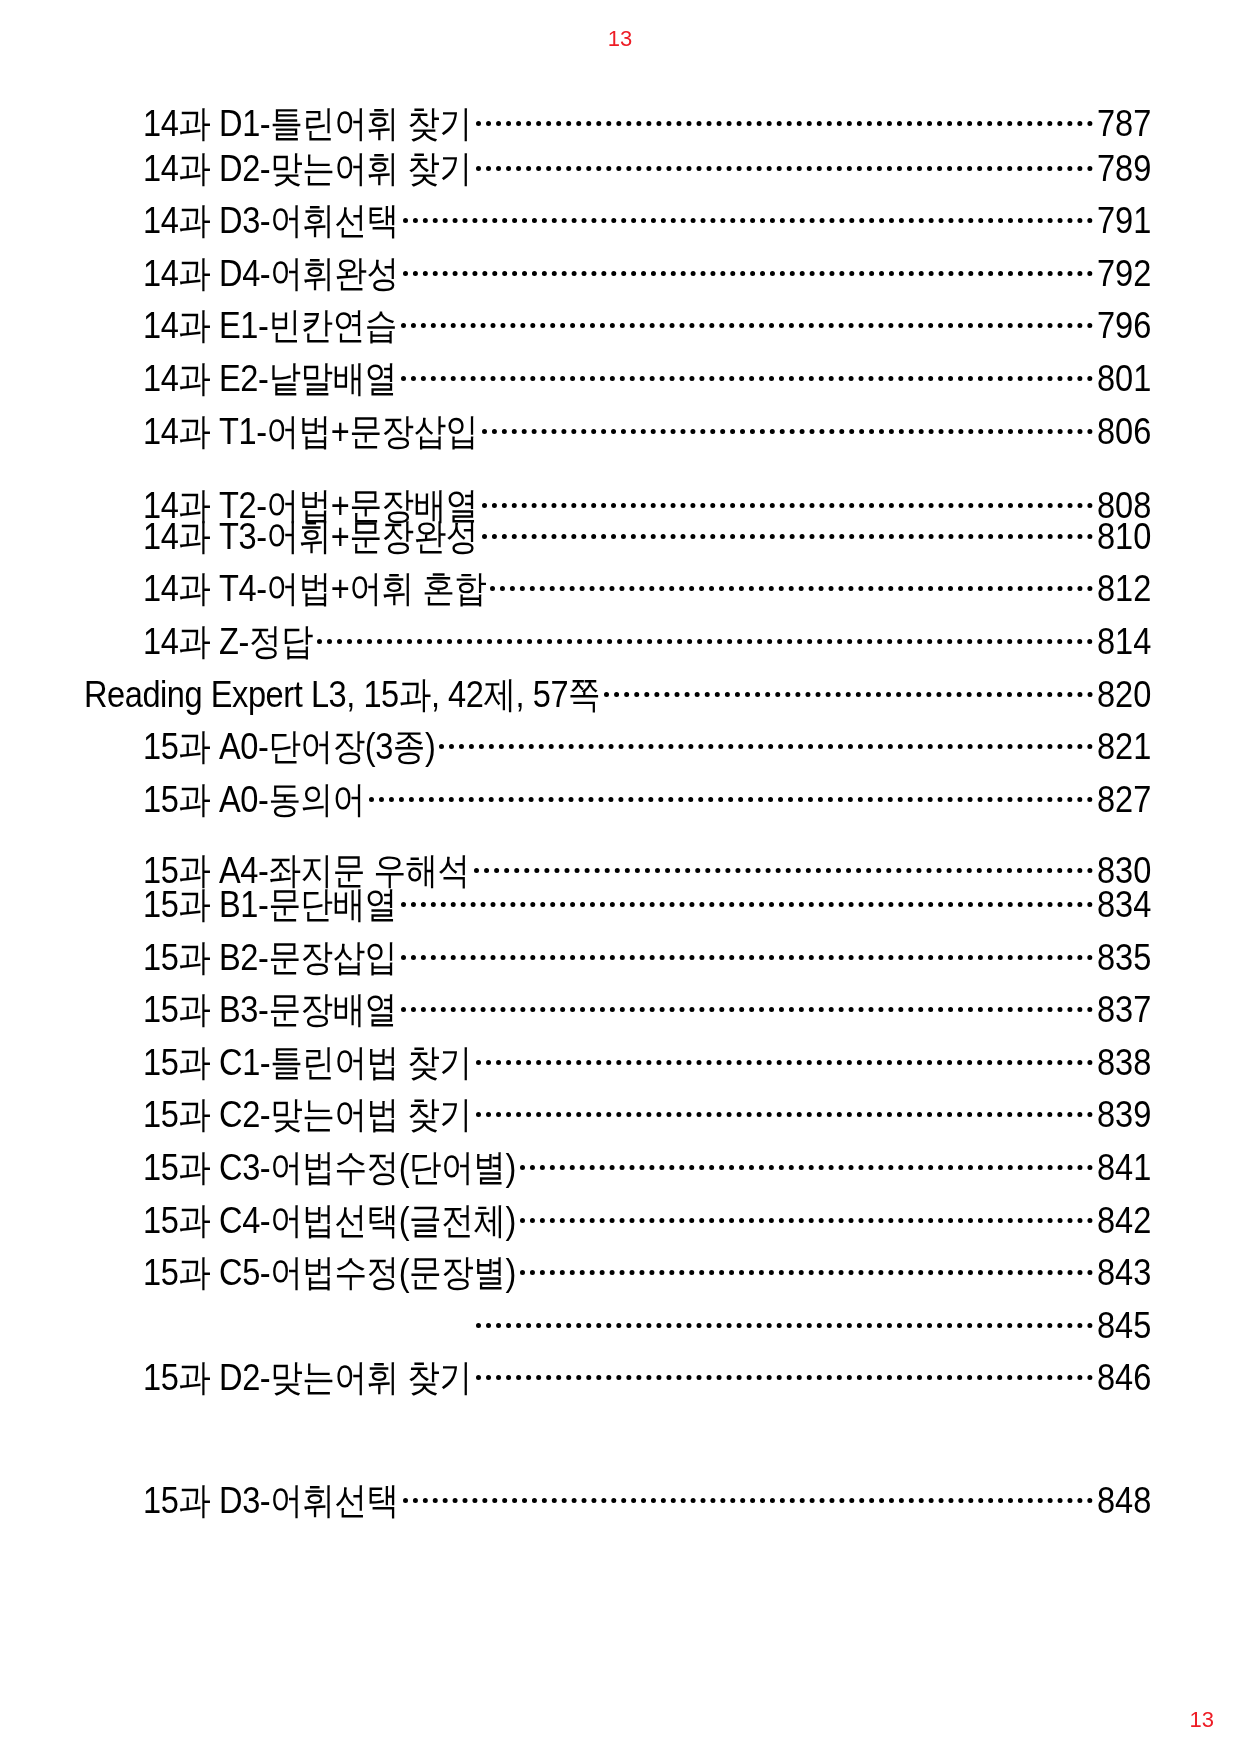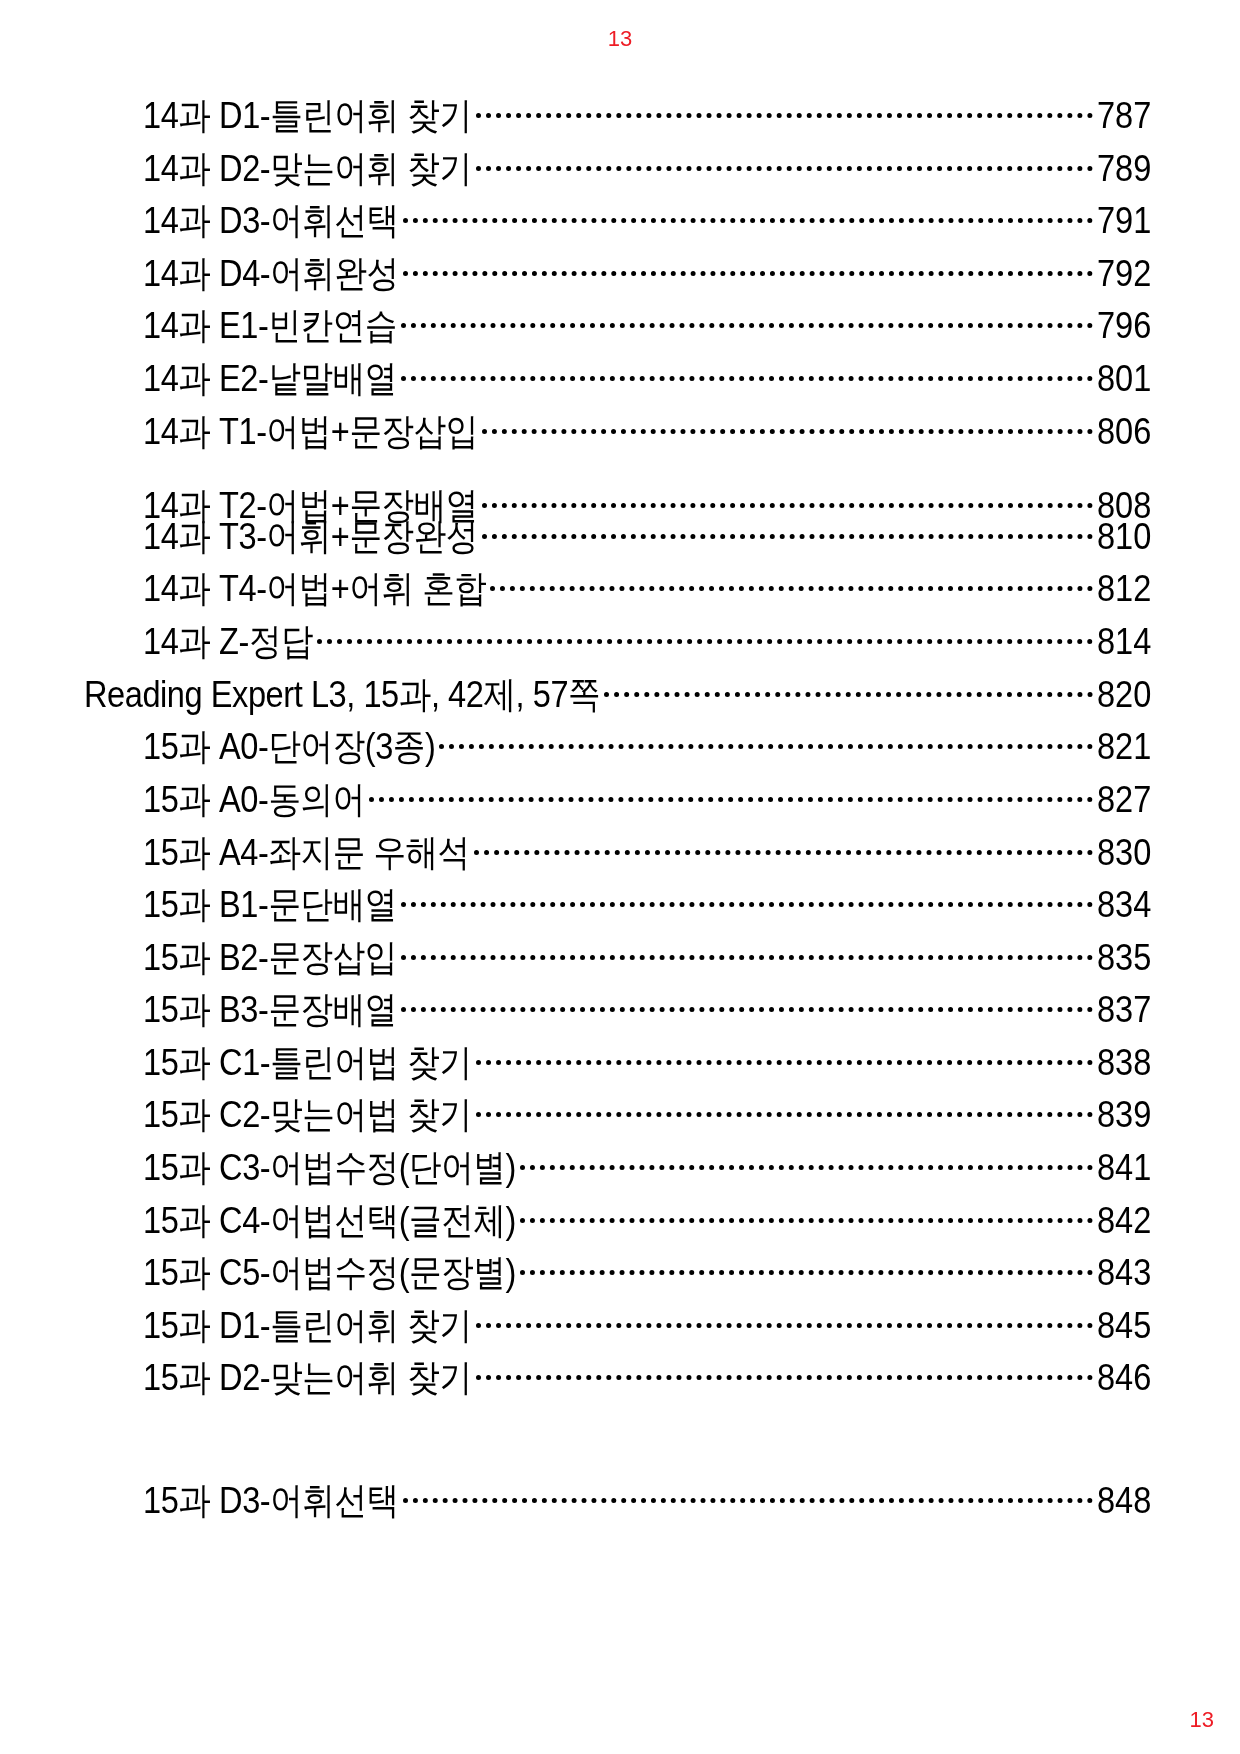--- a/index.html
+++ b/index.html
@@ -86,21 +86,21 @@
       transform: scaleX(0.88);
       transform-origin: left center;
     }
   </style>
 </head>
 <body>
 
 <div class="page-num-top">13</div>
 
 <div class="toc" id="toc">
-    <div class="toc-row indent" style="top: 0px;">
+    <div class="toc-row indent" style="top: 8px;">
       <div class="label-wrap">
         <span class="label">14과 D1-틀린어휘 찾기</span>
       </div>
       <div class="leader" style="left: 475.543px; width: 617.457px;"></div>
       <span class="pg">787</span>
     </div>
     <div class="toc-row indent" style="top: 52.6px;">
       <div class="label-wrap">
         <span class="label">14과 D2-맞는어휘 찾기</span>
       </div>
@@ -184,21 +184,21 @@
       <div class="leader" style="left: 439.366px; width: 653.634px;"></div>
       <span class="pg">821</span>
     </div>
     <div class="toc-row indent" style="top: 683.8px;">
       <div class="label-wrap">
         <span class="label">15과 A0-동의어</span>
       </div>
       <div class="leader" style="left: 368.774px; width: 724.226px;"></div>
       <span class="pg">827</span>
     </div>
-    <div class="toc-row indent" style="top: 737px; text-align: right;">
+    <div class="toc-row indent" style="top: 755px; text-align: right;">
       <div class="label-wrap">
         <span class="label">15과 A4-좌지문 우해석</span>
       </div>
       <div class="leader" style="left: 473.741px; width: 619.259px;"></div>
       <span class="pg">830</span>
     </div>
     <div class="toc-row indent" style="top: 789px;">
       <div class="label-wrap">
         <span class="label">15과 B1-문단배열</span>
       </div>
@@ -248,23 +248,20 @@
       <span class="pg">842</span>
     </div>
     <div class="toc-row indent" style="top: 1157.2px; text-align: center;">
       <div class="label-wrap">
         <span class="label">15과 C5-어법수정(문장별)</span>
       </div>
       <div class="leader" style="left: 519.859px; width: 573.141px;"></div>
       <span class="pg">843</span>
     </div>
     <div class="toc-row indent" style="top: 1209.8px;">
-      <div class="label-wrap">
-        <span class="label">15과 D1-틀린어휘 찾기</span>
-      </div>
       <div class="leader" style="left: 475.543px; width: 617.457px;"></div>
       <span class="pg">845</span>
     </div>
     <div class="toc-row indent" style="top: 1262.4px;">
       <div class="label-wrap">
         <span class="label">15과 D2-맞는어휘 찾기</span>
       </div>
       <div class="leader" style="left: 475.543px; width: 617.457px;"></div>
       <span class="pg">846</span>
     </div>

